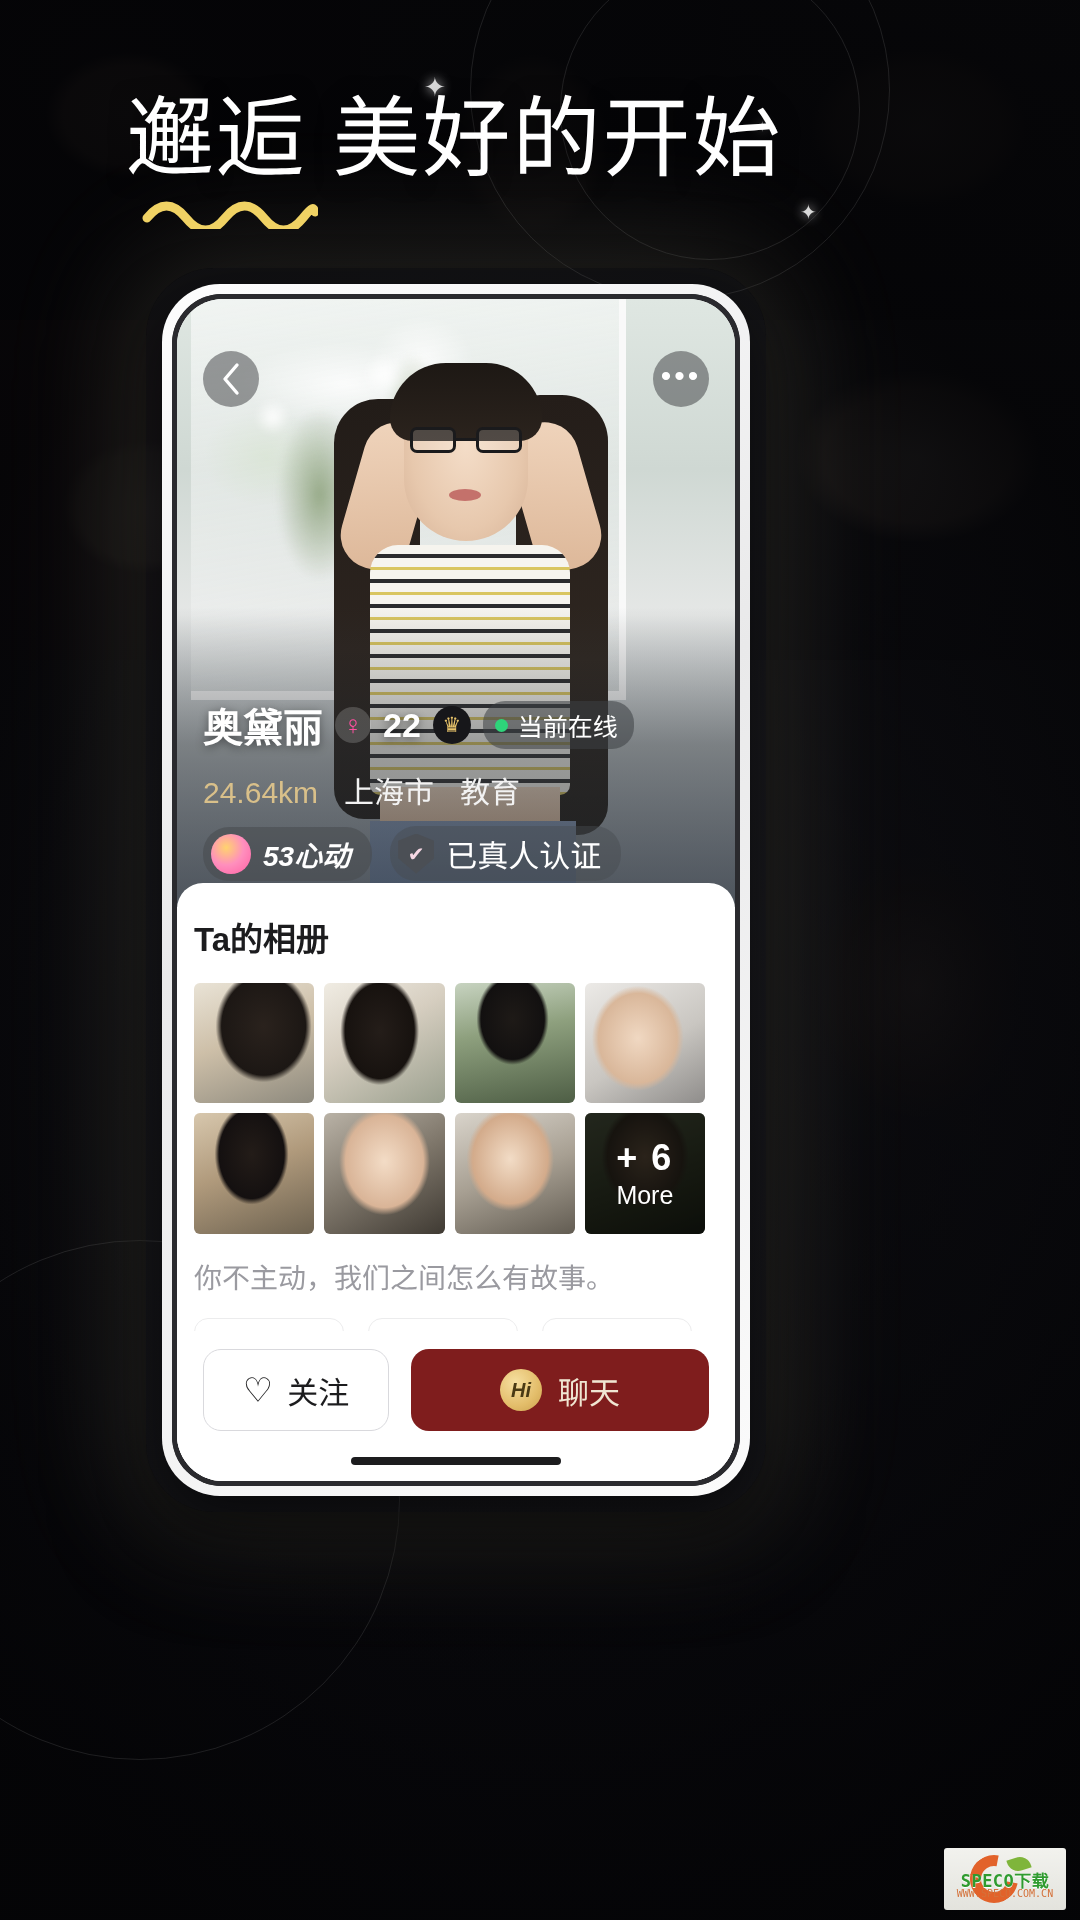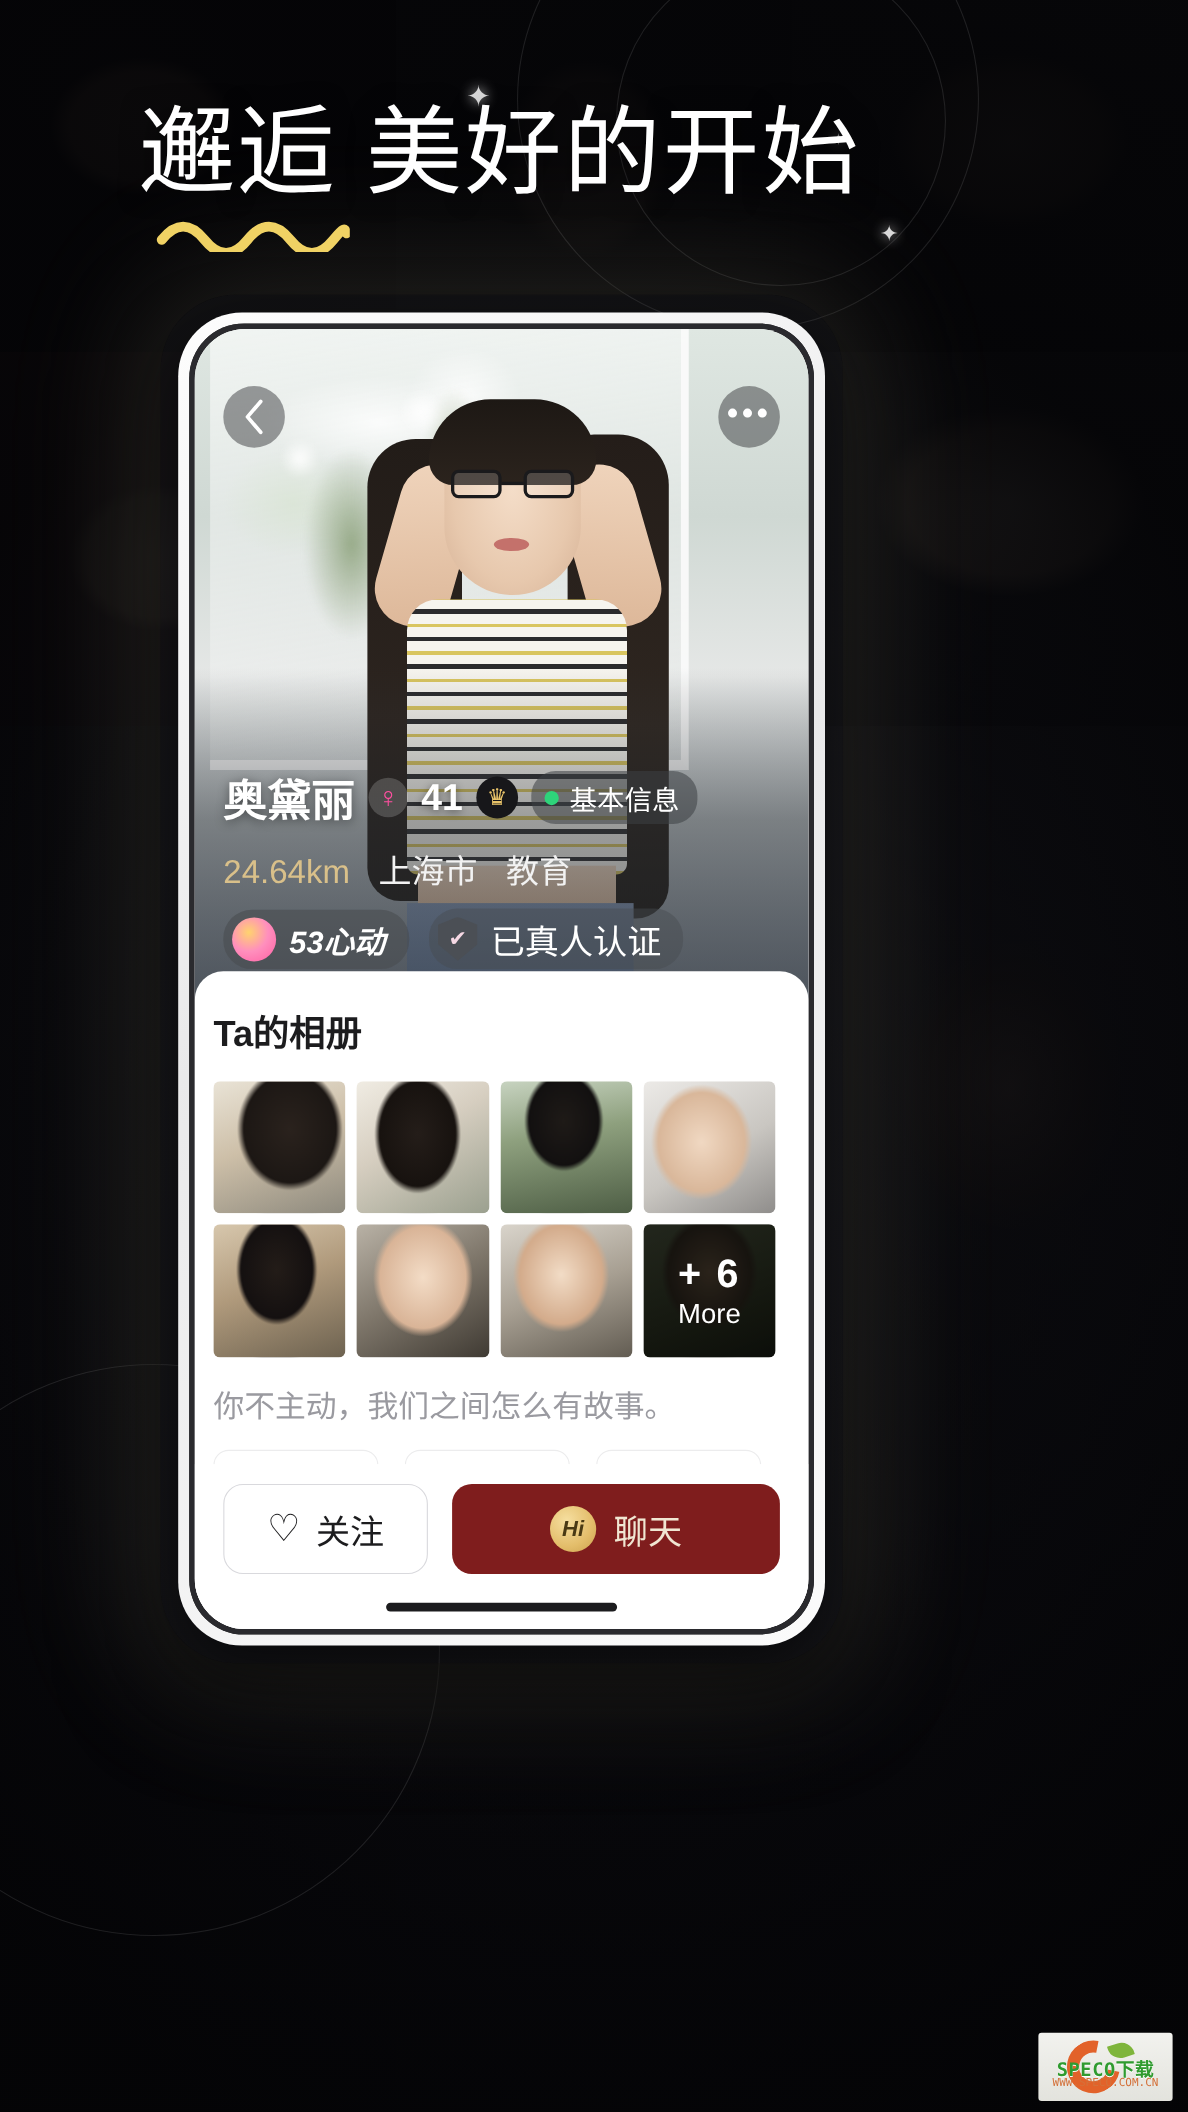--- a/index.html
+++ b/index.html
@@ -286,25 +286,25 @@
             </svg>
           </div>
           <div class="nav-btn nav-more">
             <span>•••</span>
           </div>
 
           <div class="overlay">
             <div class="ov-row">
               <span class="ov-name">奥黛丽</span>
               <span class="badge-sex">♀</span>
-              <span class="ov-age">41</span>
+              <span class="ov-age">22</span>
               <span class="badge-crown">♛</span>
               <span class="pill-online">
                 <i class="dot-online"></i>
-                <span>基本信息</span>
+                <span>当前在线</span>
               </span>
             </div>
             <div class="ov-row2">
               <span class="ov-dist">24.64km</span>
               <span class="ov-meta">上海市</span>
               <span class="ov-meta">教育</span>
             </div>
             <div class="ov-row3">
               <span class="pill-like">
                 <i class="heart-ico"></i>

